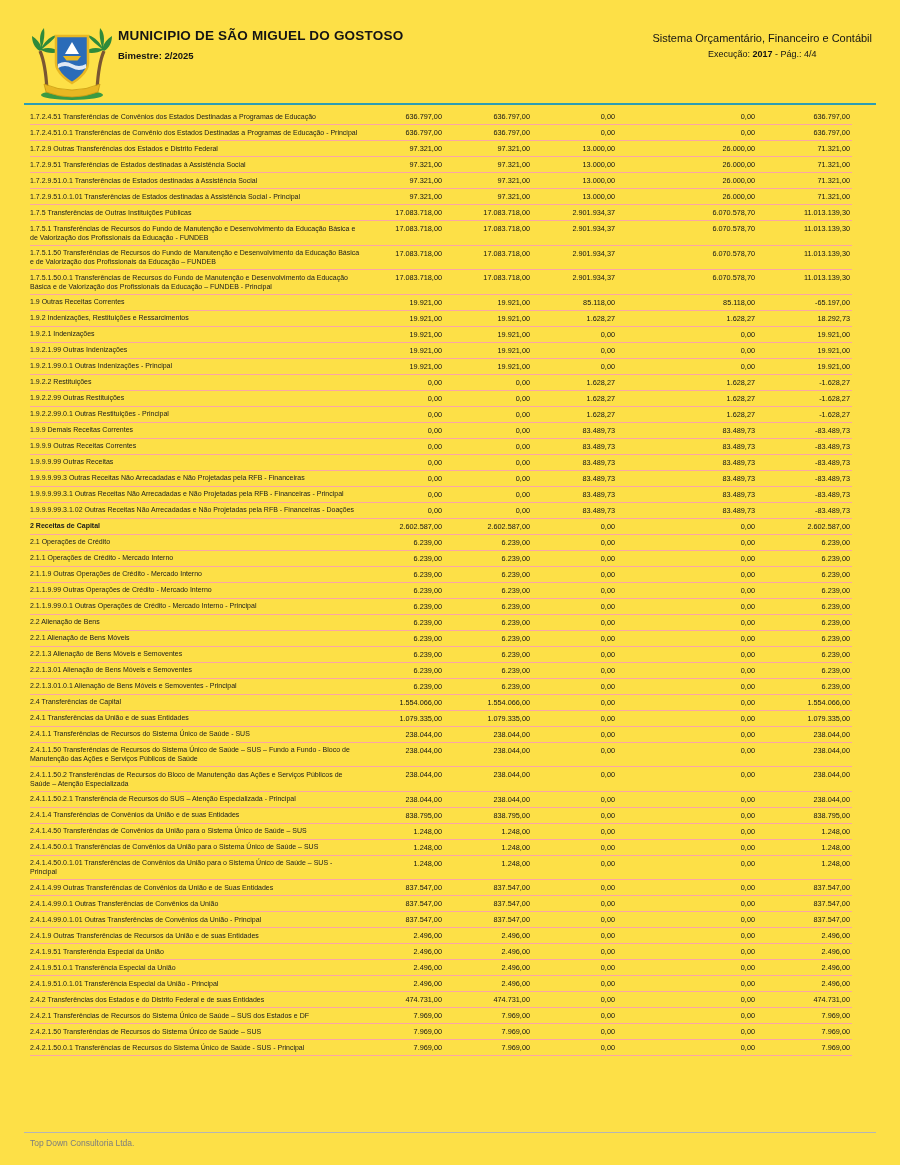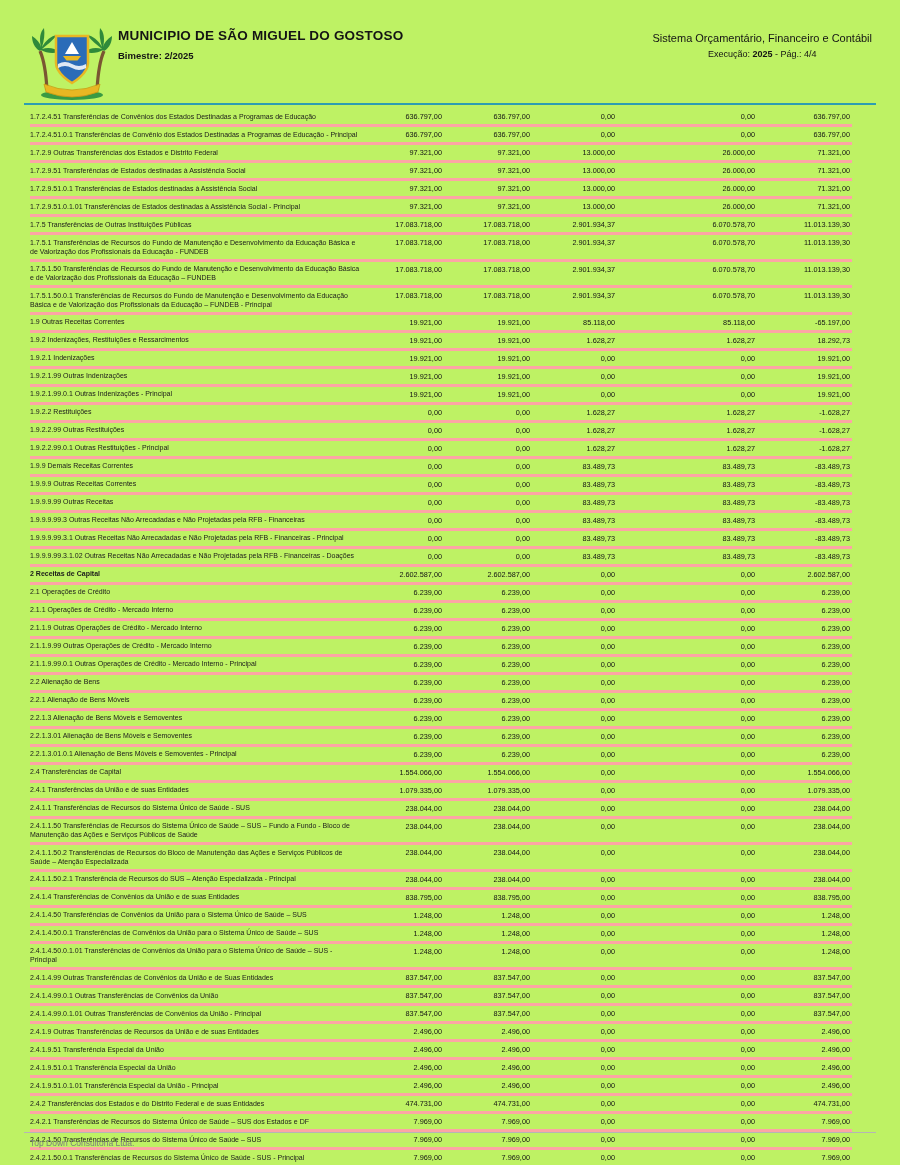--- a/index.html
+++ b/index.html
@@ -4,38 +4,38 @@
 <style>
   * { margin:0; padding:0; box-sizing:border-box; }
   html,body { background:#fff; }
   body {
     width:900px; height:1165px;
     font-family:"Liberation Sans", sans-serif;
     color:#141414;
     position:relative;
     overflow:hidden;
   }
-  .page { position:absolute; inset:0; background:#bef264; }
+  .page { position:absolute; inset:0; background:#fde047; }
 
   
   .hdr { position:absolute; top:22px; left:28px; right:28px; height:82px; }
   .logo { position:absolute; left:2px; top:0; width:84px; height:80px; }
   .hdr-left { position:absolute; left:90px; top:6px; right:330px; }
   .muni-title { font-size:13.5px; font-weight:bold; letter-spacing:.2px; white-space:nowrap; }
   .report-title { font-size:11px; font-weight:bold; margin-top:7px; white-space:nowrap; }
   .bimester { font-size:9.5px; font-weight:bold; margin-top:7px; }
   .hdr-right { position:absolute; right:0; top:10px; text-align:center; }
   .system-name { font-size:11px; }
   .exercise-line { font-size:9px; margin-top:5px; }
   .exercise-line b { font-weight:bold; }
   .header-rule { position:absolute; top:103px; left:24px; right:24px; height:2px; background:#2d9db3; }
 
   
   .table { position:absolute; top:109px; left:30px; width:822px; }
-  .trow { display:flex; align-items:flex-start; border-bottom:3px solid #fca5a5; }
+  .trow { display:flex; align-items:flex-start; border-bottom:1px solid #fca5a5; }
   .cell { font-size:7px; line-height:9px; padding:2.5px 2px 3px 2px; }
   .cell.desc { width:332px; padding-left:0; color:#1a1a1a; }
   .cell.num { text-align:right; font-size:7.3px; padding-top:3px; white-space:nowrap; }
   .c1 { width:82px; } .c2 { width:88px; } .c3 { width:85px; } .c4 { width:140px; } .c5 { width:95px; }
   .trow.bold .desc { font-weight:bold; }
 
   
   .footer-rule { position:absolute; left:24px; right:24px; top:1132px; height:1px; background:#b5b5b5; }
   .footer-text { position:absolute; left:30px; top:1138px; font-size:8.5px; color:#7d7d7d; }
 </style>
@@ -68,21 +68,21 @@
 
     <div class="hdr-left">
       <div class="muni-title">MUNICIPIO DE SÃO MIGUEL DO GOSTOSO</div>
       <div class="bimester">Bimestre: 2/2025</div>
     </div>
 
     <div class="hdr-right">
       <div class="system-name">Sistema Orçamentário, Financeiro e Contábil</div>
       <div class="exercise-line">
         <span>Execução:</span>
-        <b>2025</b>
+        <b>2017</b>
         <span>-  Pág.: 4/4</span>
       </div>
     </div>
   </div>
 
   <div class="header-rule" style="background: rgb(45, 157, 179);"></div>
 
   <div class="table">
     <div id="tbody">
         <div class="trow">

